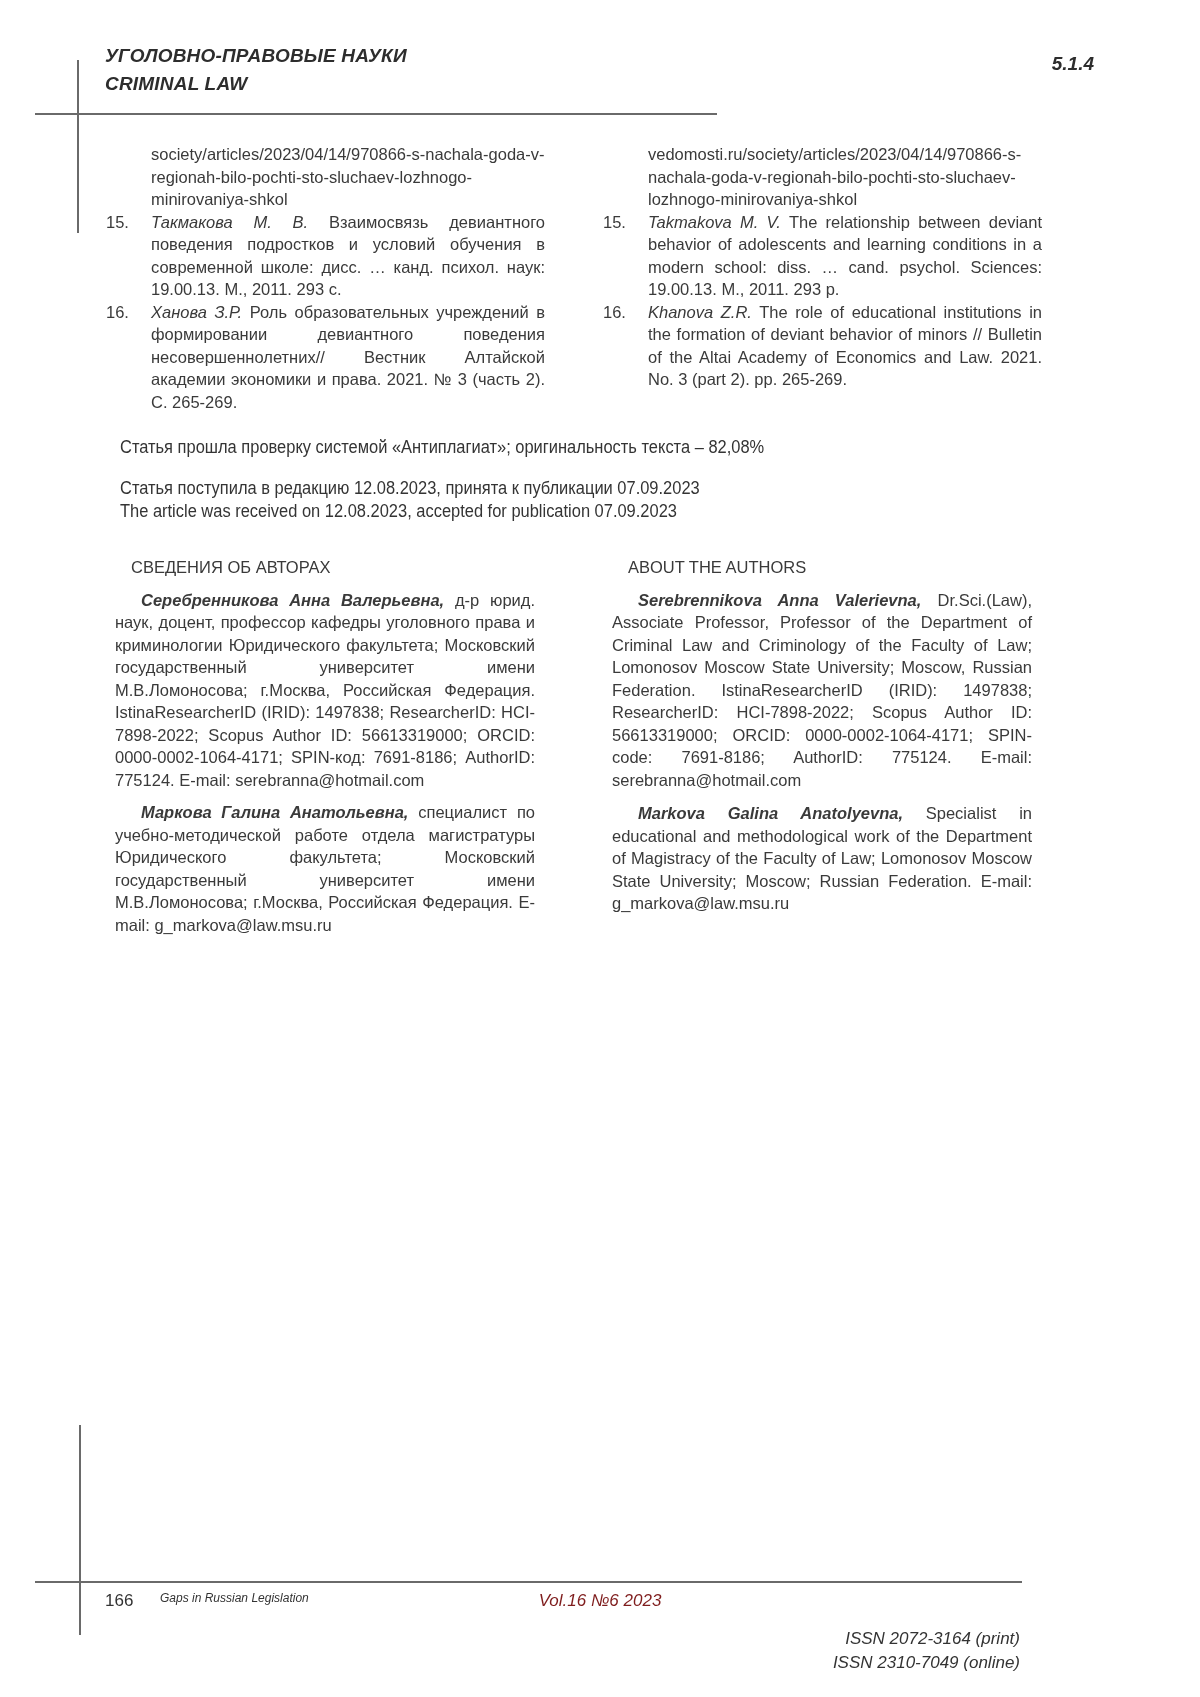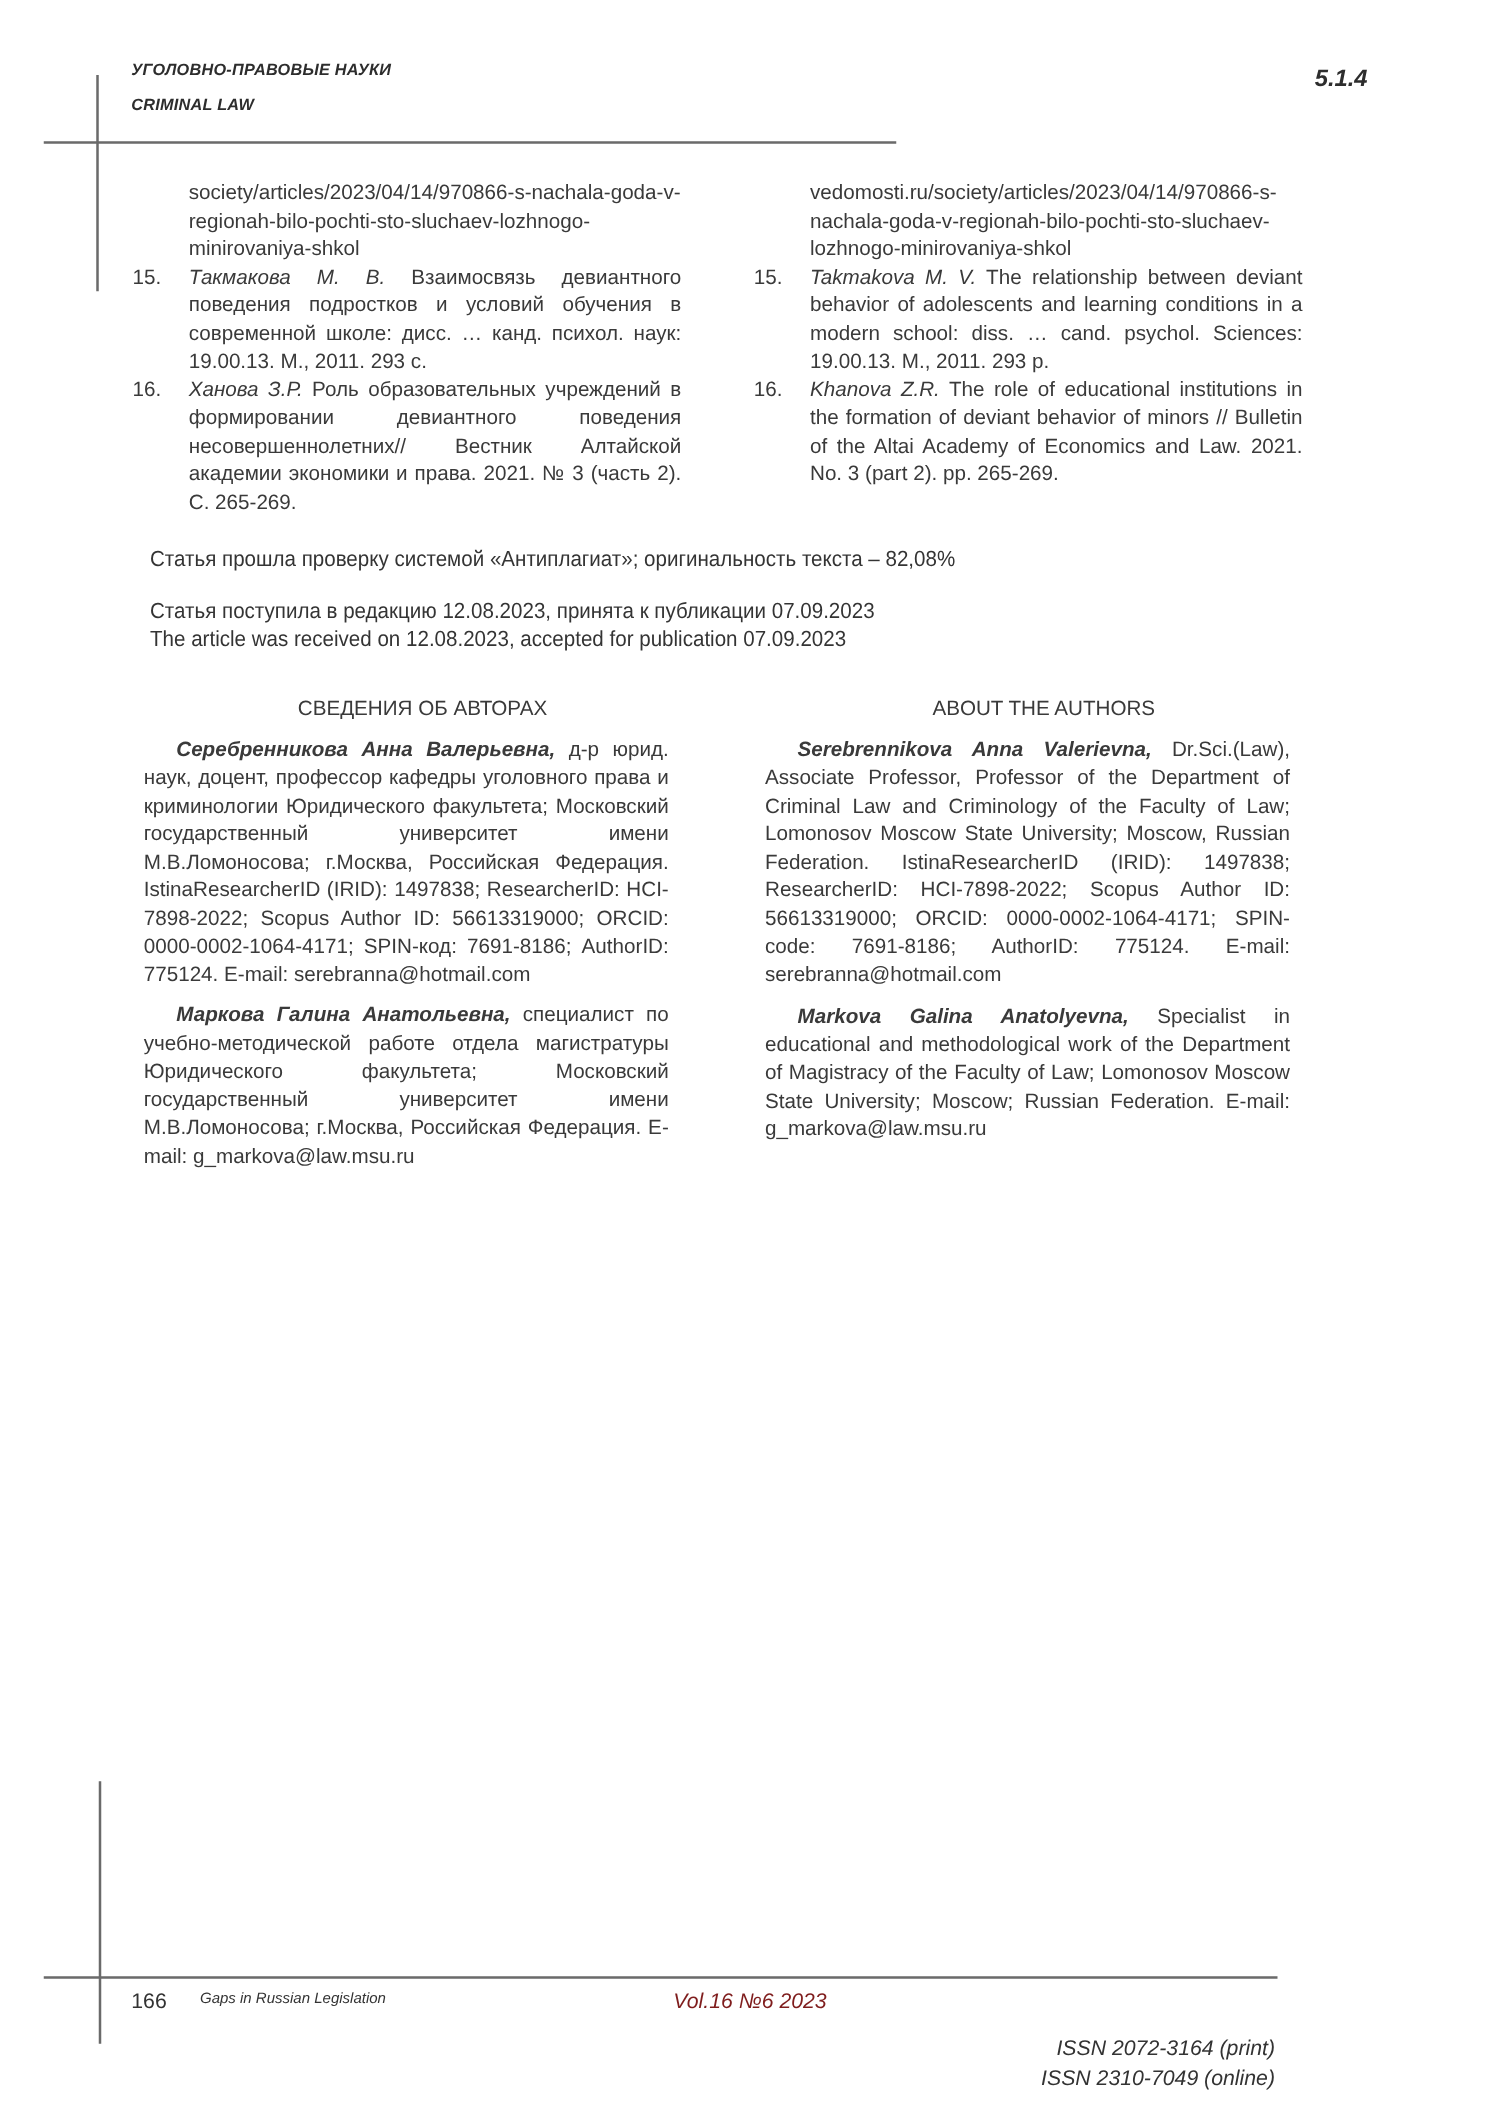--- a/index.html
+++ b/index.html
@@ -16,21 +16,21 @@
   .rule { position:absolute; background:#6a6a6a; }
   .vrule-top    { left:77px;  top:60px;   width:2px;  height:173px; }
   .vrule-bottom { left:79px;  top:1425px; width:2px;  height:210px; }
   .hrule-header { left:35px;  top:113px;  width:682px; height:2px; }
   .hrule-footer { left:35px;  top:1581px; width:987px; height:2px; }
 
   
   .header-titles {
     position:absolute; left:105px; top:42px;
     font-weight:bold; font-style:italic;
-    font-size:13px; line-height:28px;
+    font-size:19px; line-height:28px;
     color:#2d2d2d; letter-spacing:0.2px;
   }
   .specialty-code {
     position:absolute; right:106px; top:53px;
     font-weight:bold; font-style:italic;
     font-size:19px; color:#2d2d2d;
   }
 
   
   .col { position:absolute; width:440px; font-size:16.5px; line-height:22.5px; text-align:justify; overflow-wrap:break-word; }
@@ -45,21 +45,21 @@
   .ref-num   { flex:0 0 46px; padding-left:1px; box-sizing:border-box; }
   .ref-body  { flex:1 1 auto; text-align:justify; }
   .ref-author{ font-style:italic; }
 
   
   .note { position:absolute; left:120px; font-size:17.5px; line-height:23px; color:#343434; transform:scaleX(0.94); transform-origin:0 0; white-space:nowrap; }
   .note-antiplagiat { top:436px; }
   .note-received    { top:477px; }
 
   
-  .authors-heading { text-indent:26px; text-align:center; }
+  .authors-heading { text-indent:26px; text-align:left; }
   .author-par { margin:10px; text-indent:26px; }
   .author-name { font-weight:bold; font-style:italic; }
   .gap-top { margin-top:11px; }
 
   
   .footer-page-number { position:absolute; left:105px; top:1591px; font-size:17px; color:#333; }
   .footer-journal { position:absolute; left:160px; top:1591px; font-size:12px; font-style:italic; color:#333; }
   .footer-vol { position:absolute; left:0; right:0; top:1591px; text-align:center; font-size:17px; font-style:italic; color:#7f1d1d; }
   .footer-issn { position:absolute; right:180px; top:1591px; text-align:right; font-size:17px; font-style:italic; line-height:24px; color:#333;margin-top:36px; }
 </style>

